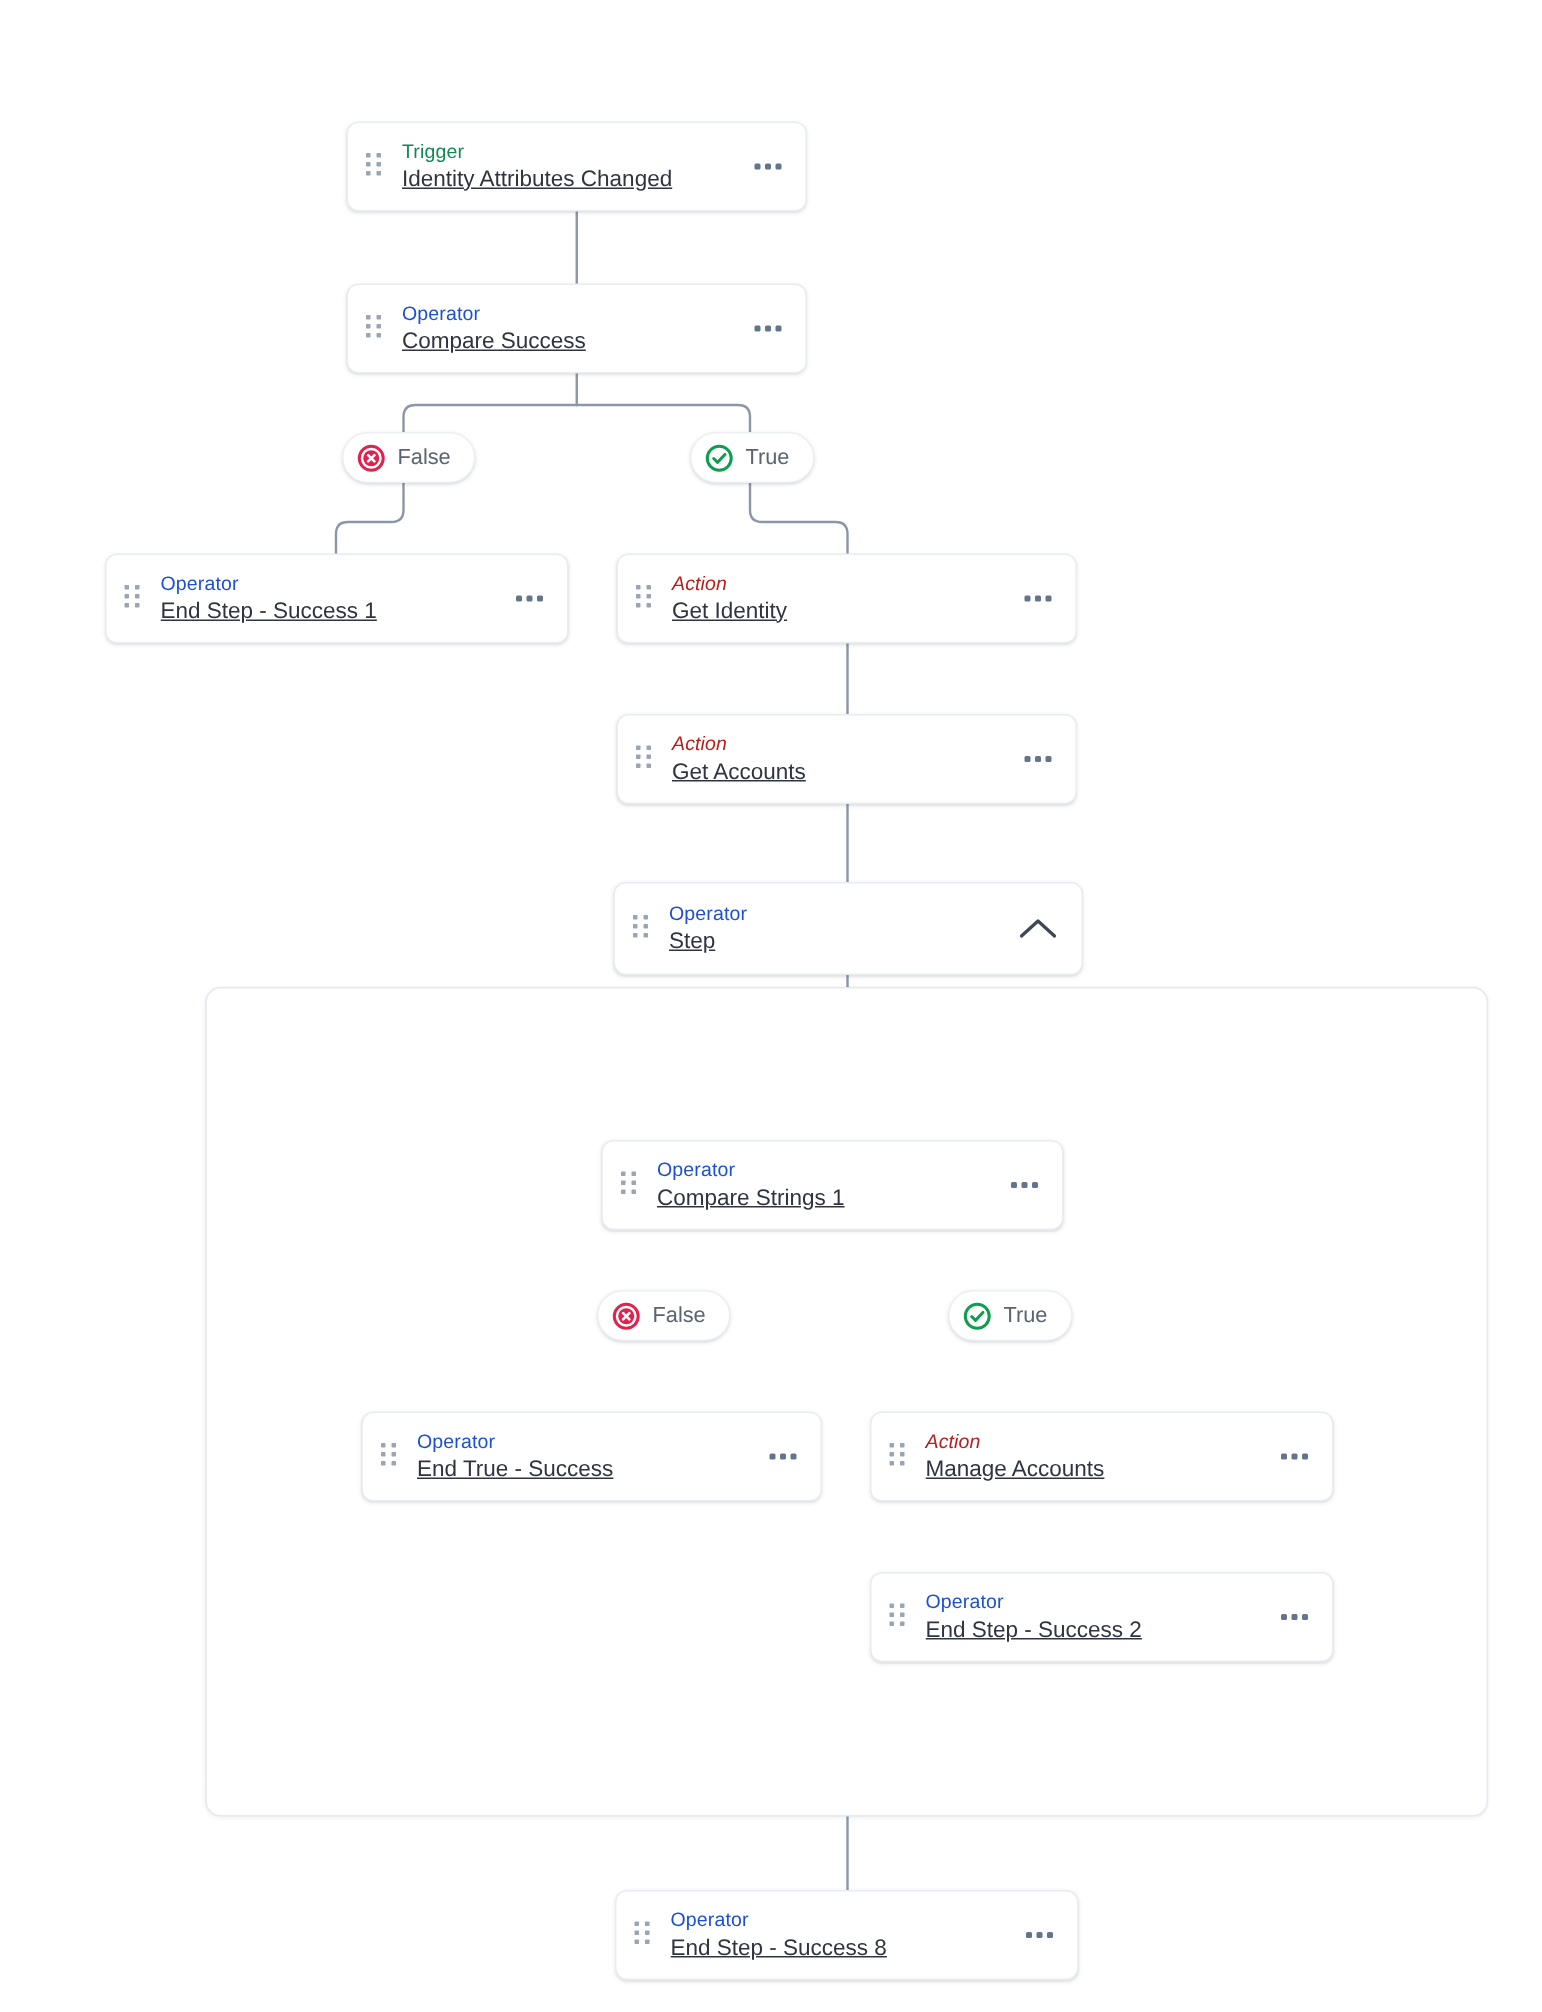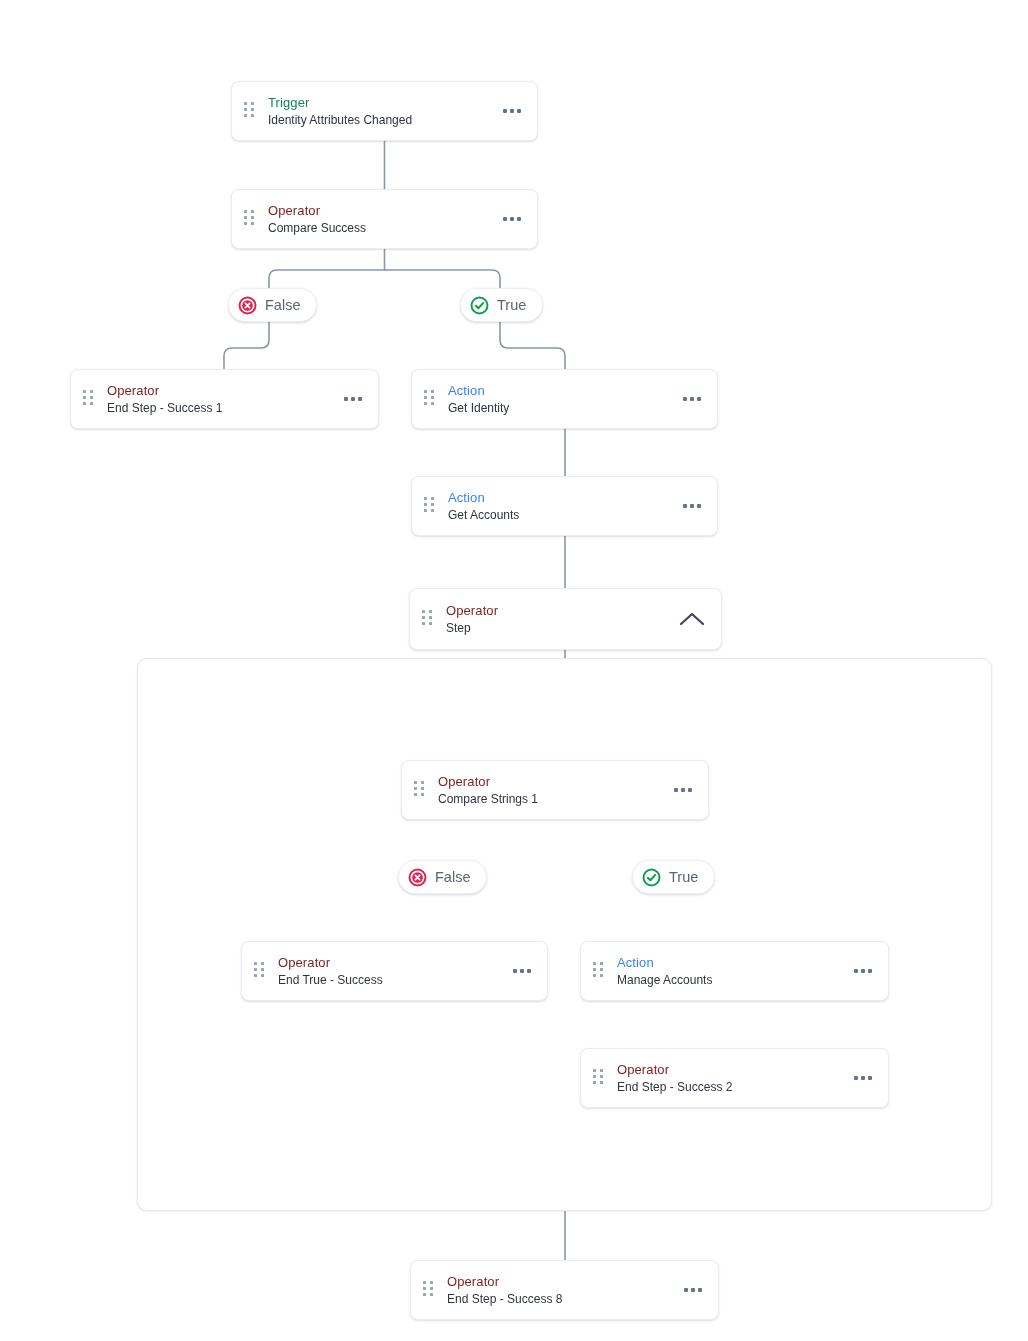--- a/index.html
+++ b/index.html
@@ -67,28 +67,29 @@
     flex-direction: column;
     justify-content: flex-end;
     line-height: 1.18;
   }
   .node-kind {
     font-size: 13px;
     letter-spacing: 0.1px;
     margin-bottom: 2px;
   }
   .kind-trigger  { color: #118850; }
-  .kind-operator { color: #7f1d1d; }
-  .kind-action   { color: #3b82f6; }
+  .kind-operator { color: #1d4ed8; }
+  .kind-action   { color: #b91c1c; font-style: italic; }
   .node-label {
-    font-size: 12px;
+    font-size: 15px;
     color: #2e3440;
     white-space: nowrap;
     overflow: hidden;
     text-overflow: ellipsis;
+    text-decoration: underline;
   }
   .kebab {
     flex: 0 0 auto;
     display: flex;
     align-items: center;
     gap: 3px;
     margin-left: 10px;
     cursor: pointer;
     padding: 6px 2px;
   }

